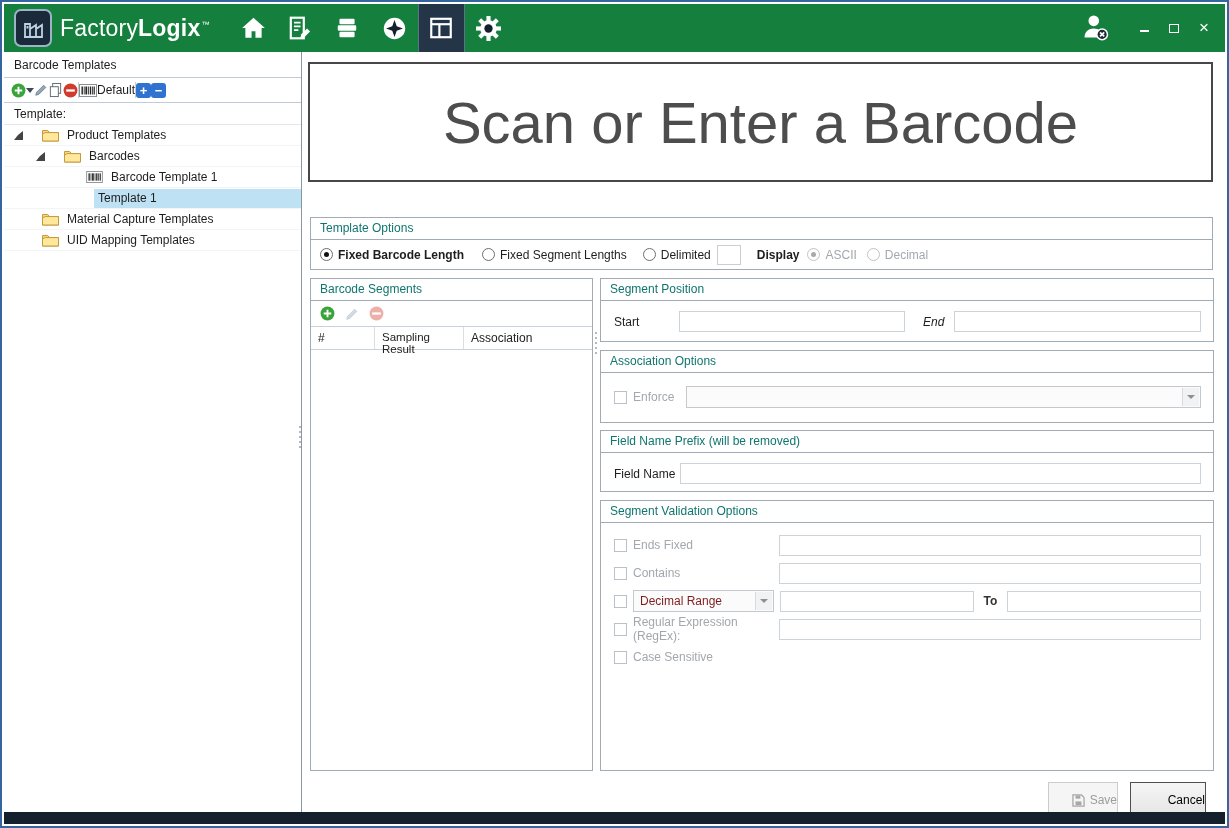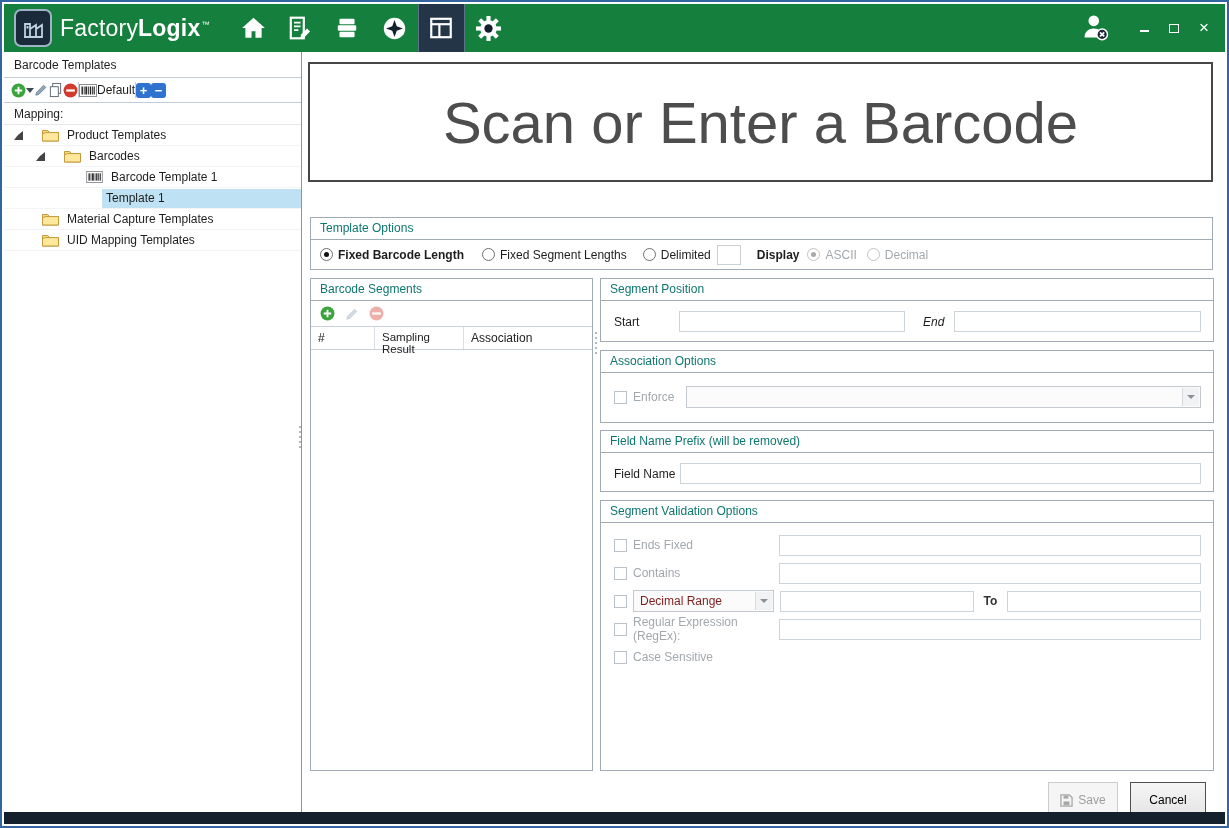--- a/index.html
+++ b/index.html
@@ -51,21 +51,21 @@
   .lvl1 { padding-left:10px; }
   .lvl2 { padding-left:32px; }
   .lvl3 { padding-left:54px; }
   .exp-slot { width:19px; flex:none; display:flex; align-items:center; margin-right:9px; }
   .expander { width:0; height:0; border:4px solid transparent; border-right:5px solid #444;
               border-bottom:5px solid #444; }
   .tree-ico { flex:none; margin-right:4px; display:flex; align-items:center; }
   .tree-label { padding:2px 4px 3px 4px; white-space:nowrap; }
   .tree-row.selected .label-wrap { flex:1; background:#bfe1f4; }
   .label-wrap { display:flex; }
-  .no-icon-indent { margin-left:16px; }
+  .no-icon-indent { margin-left:8px; }
 
   .splitter-dots { position:absolute; display:flex; flex-direction:column; gap:3px; z-index:5; }
   .splitter-dots i { width:2px; height:2px; border-radius:50%; background:#98a0a8; }
 
   
   .main { position:absolute; left:301px; top:50px; right:2px; bottom:14px; background:#fff; }
 
   .banner { position:absolute; left:5px; top:10px; width:905px; height:120px;
             border:2px solid #474747; display:flex; align-items:center; justify-content:center; cursor:text; }
   .banner-text { font-size:58px; font-weight:300; color:#4d4d4d; white-space:nowrap; }
@@ -109,21 +109,21 @@
   .ao-row { display:flex; align-items:center; padding:13px 12px 0 13px; }
   .fn-row { display:flex; align-items:center; padding:10px 12px 0 13px; }
 
   .sv-body { padding:8px 12px 0 13px; }
   .sv-row { height:28px; display:flex; align-items:center; }
   .sv-label { width:146px; margin-left:6px; flex:none; }
   .sv-fill { flex:1; }
   .to-lbl { font-weight:700; color:#333; margin:0 10px; }
 
   
-  .btn { position:absolute; height:36px; display:flex; align-items:center; justify-content:center;
+  .btn { position:absolute; height:36px; display:flex; align-items:center; justify-content:flex-end;
          gap:5px; font-size:12px; cursor:pointer; }
   .btn-save { left:745px; top:730px; width:70px; background:#f5f5f5; border:1px solid #cccccc; color:#9d9d9d; }
   .btn-cancel { left:827px; top:730px; width:76px; background:linear-gradient(#f5f5f5,#e4e4e4);
                 border:1px solid #4f4f4f; color:#000; }
 </style>
 </head>
 <body>
 
 <div class="frame">
 
@@ -252,21 +252,21 @@
               <rect x="14.6" y="2.5" width="1.2" height="8"></rect>
             </g>
           </svg>
       </span>
       <span>Default</span>
       <span class="tb-sep"></span>
       <span class="blue-sq">+</span>
       <span class="blue-sq">−</span>
     </div>
 
-    <div class="sb-template-label">Mapping:</div>
+    <div class="sb-template-label">Template:</div>
 
     <div class="tree">
       <div class="tree-row lvl1">
         <span class="exp-slot">
             <span class="expander"></span>
           </span>
         <span class="tree-ico">
           <svg width="17" height="13" viewBox="0 0 17 13">
               <path d="M0.5 1.5 h5.2 l1.6 2 h9.2 v8.5 h-16 z" fill="#fbd978" stroke="#c49a3c"></path>
               <path d="M0.5 5 l2.6 -1.4 h13.4 v8.4 h-16 z" fill="#ffe79c" stroke="#c49a3c"></path>

